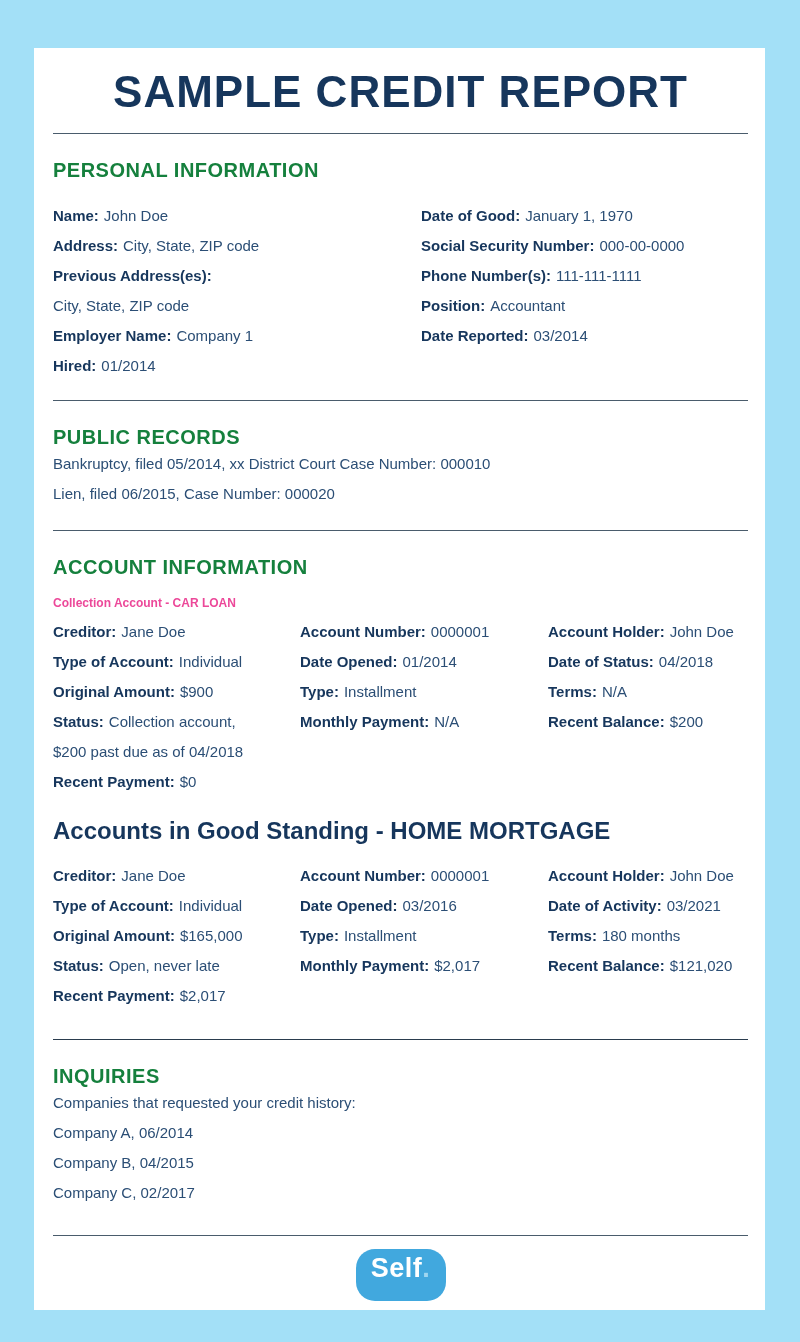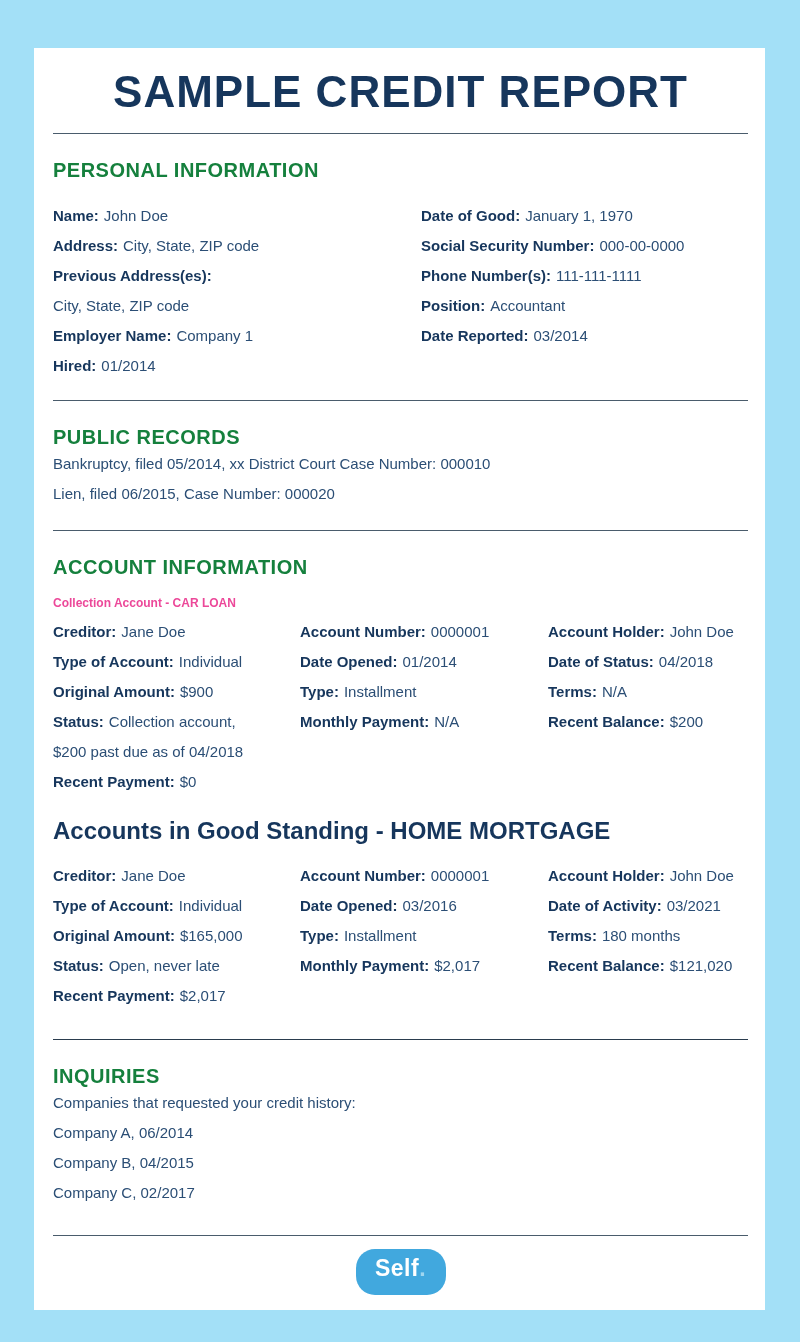--- a/index.html
+++ b/index.html
@@ -82,26 +82,26 @@
     line-height:30px;
     font-size:15px;
     color:#2b4e75;
   }
   .footer{
     margin-top:13px;
     text-align:center;
   }
   .self-pill{
     display:inline-block;
-    width:90px;height:46px;
+    width:90px;height:52px;
     background:#41a8de;
     border-radius:19px;
     line-height:38px;
     text-align:center;
-    font-size:23px;
+    font-size:27px;
     font-weight:700;
     color:#ffffff;
     letter-spacing:0.5px;
   }
   .self-pill .dot{color:#9fd6f0;}
 </style>
 </head>
 <body>
 
 <div class="card">

